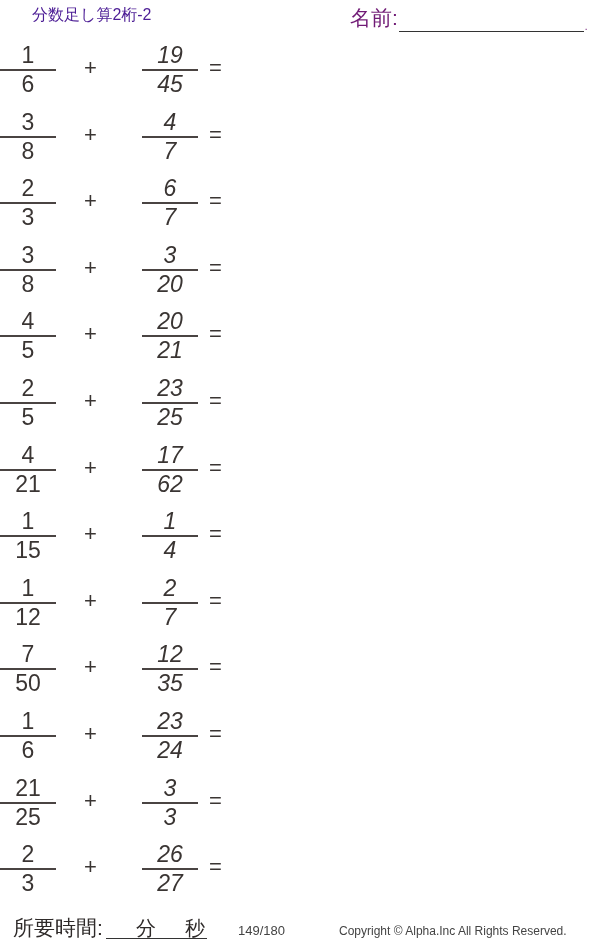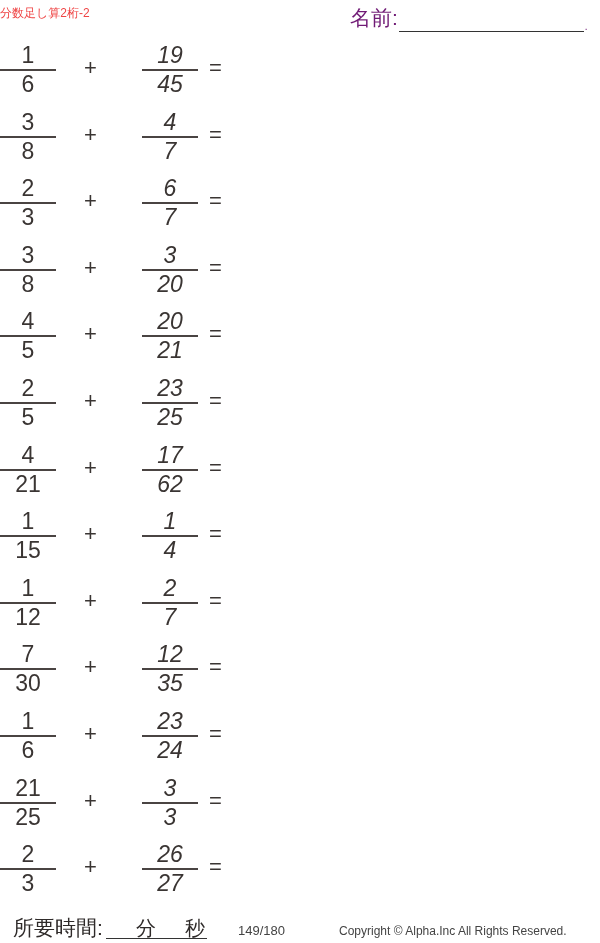--- a/index.html
+++ b/index.html
@@ -1,18 +1,18 @@
 <!DOCTYPE html>
 <html><head>
 <meta charset="utf-8">
 <style>
   html, body { margin:0; padding:0; background:#ffffff; }
   body { width:600px; height:943px; position:relative; overflow:hidden;
          font-family:"Liberation Sans", "DejaVu Sans", sans-serif; color:#3a3533; }
-  .title { position:absolute; left:0; top:5px; font-size:12px; color:#ef4444; }
+  .title { position:absolute; left:32px; top:5px; font-size:16px; color:#4c1d95; }
   .name-wrap { position:absolute; left:350px; top:4px; font-size:21px; color:#701a75; display:flex; align-items:flex-end; }
   .name-line { display:inline-block; width:185px; border-bottom:1px solid #333; height:22px; margin-left:1px; }
   .name-dot { font-size:10px; margin-left:1px; line-height:10px; }
   .row { position:absolute; left:0; width:260px; height:60px; }
   .frac { position:absolute; top:0; width:56px; height:60px; }
   .frac .num, .frac .den { position:absolute; left:0; width:100%; text-align:center; font-size:23px; line-height:24px; color:#3a3533; }
   .frac .num { top:2px; }
   .frac .den { top:31px; }
   .frac .bar { position:absolute; left:0; top:28px; width:100%; height:2px; background:#4a4442; }
   .frac.left { left:0; }
@@ -163,21 +163,21 @@
         <span class="num">2</span>
         <span class="bar"></span>
         <span class="den">7</span>
       </div>
       <span class="op eq">=</span>
     </div>
     <div class="row" style="top: 640.4px;">
       <div class="frac left">
         <span class="num">7</span>
         <span class="bar"></span>
-        <span class="den">30</span>
+        <span class="den">50</span>
       </div>
       <span class="op plus">+</span>
       <div class="frac right">
         <span class="num">12</span>
         <span class="bar"></span>
         <span class="den">35</span>
       </div>
       <span class="op eq">=</span>
     </div>
     <div class="row" style="top: 707px;">

